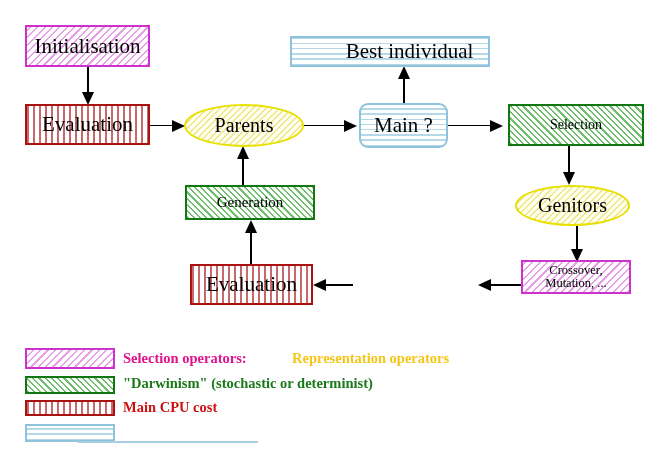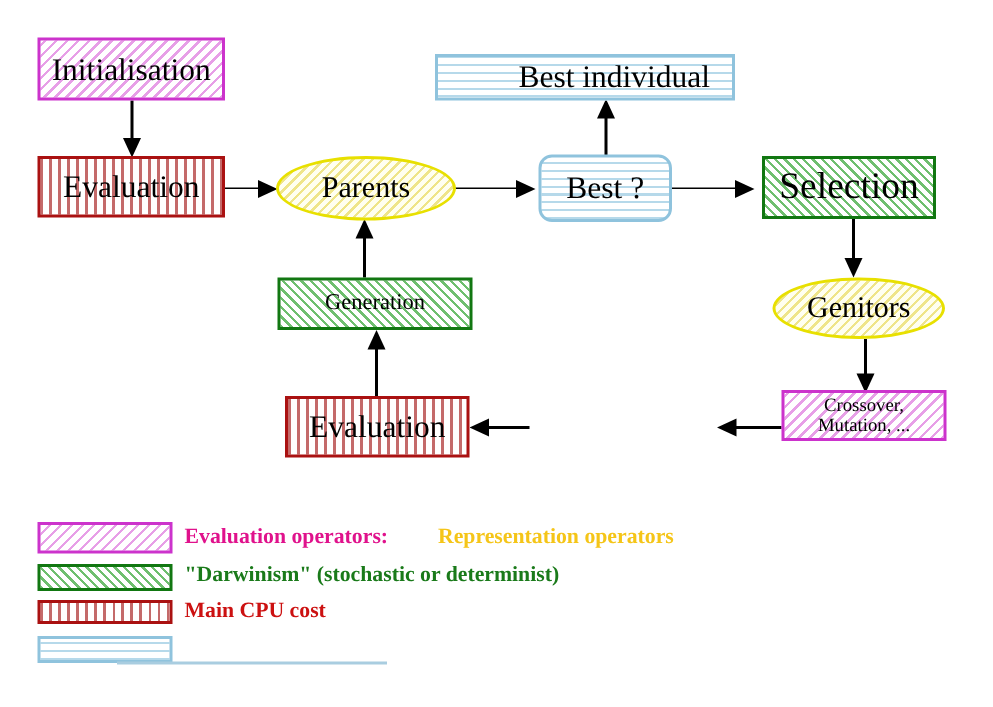--- a/index.html
+++ b/index.html
@@ -188,24 +188,24 @@
 
   <div class="node hatch-yellow ellipse" style="left:184px; top:104px; width:120px; height:43px; font-size:20px;">
     <span class="label">Parents</span>
   </div>
 
   <div class="node hatch-blue" style="left:290px; top:36px; width:200px; height:31px; font-size:21px;padding-left:39px;">
     <span class="label">Best individual</span>
   </div>
 
   <div class="node hatch-blue rounded" style="left:359px; top:103px; width:89px; height:45px; font-size:21px;">
-    <span class="label">Best ?</span>
-  </div>
-
-  <div class="node hatch-green" style="left:508px; top:104px; width:116px; height:42px; font-size:25px;">
+    <span class="label">Main ?</span>
+  </div>
+
+  <div class="node hatch-green" style="left:508px; top:104px; width:136px; height:42px; font-size:14px;">
     <span class="label">Selection</span>
   </div>
 
   <div class="node hatch-yellow ellipse" style="left:515px; top:185px; width:115px; height:41px; font-size:20px;">
     <span class="label">Genitors</span>
   </div>
 
   <div class="node hatch-magenta" style="left:521px; top:260px; width:110px; height:34px; font-size:12.5px; flex-direction:column; justify-content:center;">
     <span class="label">Crossover,</span>
     <span class="label">Mutation, ...</span>
@@ -217,21 +217,21 @@
   </div>
 
   <div class="node hatch-green" style="left:185px; top:185px; width:130px; height:35px; font-size:15px;">
     <span class="label">Generation</span>
   </div>
 
 
   <div id="legend">
 
     <div class="swatch hatch-magenta" style="left:25px; top:348px; height:21px;"></div>
-    <div class="legend-text" style="left:123px; top:350px; color:#e0128c;">Evaluation operators:</div>
+    <div class="legend-text" style="left:123px; top:350px; color:#e0128c;">Selection operators:</div>
     <div class="legend-text" style="left:292px; top:350px; color:#f5c518;">Representation operators</div>
 
     <div class="swatch hatch-green" style="left:25px; top:376px; height:18px;"></div>
     <div class="legend-text" style="left:123px; top:375px; color:#1a7a1a;">"Darwinism" (stochastic or determinist)</div>
 
     <div class="swatch hatch-red" style="left:25px; top:400px; height:16px;"></div>
     <div class="legend-text" style="left:123px; top:399px; color:#cc1111;">Main CPU cost</div>
 
     <div class="swatch hatch-blue" style="left:25px; top:424px; height:18px;"></div>
 

